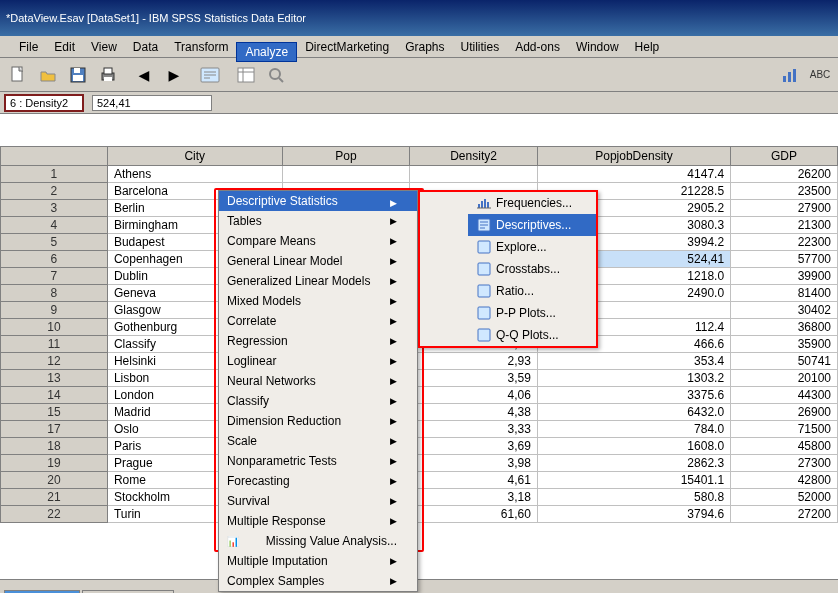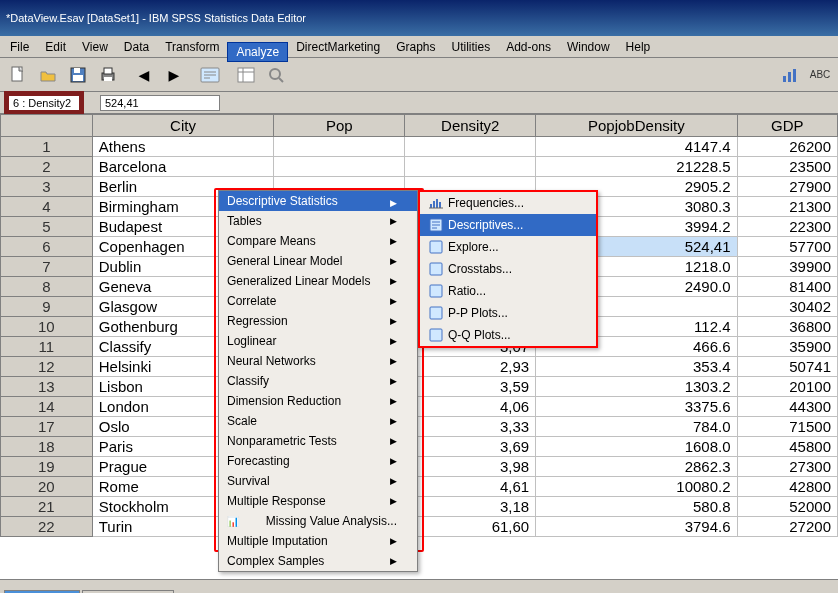--- a/index.html
+++ b/index.html
@@ -16,21 +16,21 @@
       height: 36px;
     }
 
     
     .menu-bar {
       background: #d4d0c8;
       border-bottom: 1px solid #808080;
       display: flex;
       align-items: center;
       height: 22px;
-      padding: 0 2px;
+      padding: 0 11px;
     }
     .menu-item {
       padding: 2px 8px;
       cursor: pointer;
       font-size: 12px;
       color: #000;
     }
     .menu-item:hover, .menu-item.active {
       background: #316ac5;
       color: white;
@@ -69,25 +69,25 @@
     .formula-bar {
       background: #d4d0c8;
       border-bottom: 1px solid #808080;
       display: flex;
       align-items: center;
       height: 22px;
       padding: 2px 4px;
     }
     .cell-ref {
       width: 80px;
-      border: 5px solid #7f1d1d;
+      border: 2px solid #7f1d1d;
       background: white;
       padding: 1px 4px;
       font-size: 11px;
-      margin-right: 16px;
+      margin-right: 8px;
     }
     .formula-value {
       border: 1px solid #808080;
       background: white;
       padding: 1px 4px;
       font-size: 11px;
       width: 120px;
     }
 
     
@@ -100,21 +100,22 @@
     
     .data-grid-container {
       flex: 1;
       overflow: hidden;
       background: white;
       position: relative;
     }
     table.data-table {
       border-collapse: collapse;
       width: 100%;
-      font-size: 15px;
+      font-size: 12px;
+      margin-top: 32px;
     }
     table.data-table th {
       background: #d4d0c8;
       border: 1px solid #808080;
       padding: 2px 6px;
       text-align: center;
       font-weight: normal;
       min-width: 50px;
       white-space: nowrap;
     }
@@ -215,20 +216,21 @@
       pointer-events: none;
     }
     .submenu-item {
       padding: 3px 8px;
       font-size: 12px;
       display: flex;
       align-items: center;
       gap: 4px;
       white-space: nowrap;
       color: #000;
+      margin-left: 48px;
     }
     .submenu-item.highlighted {
       background: #316ac5;
       color: white;
     }
     .submenu-icon {
       width: 16px;
       height: 16px;
       display: flex;
       align-items: center;
@@ -457,20 +459,28 @@
           </tr>
           <tr>
             <td class="row-num">14</td>
             <td class="city-cell">London</td>
             <td></td>
             <td>4,06</td>
             <td>3375.6</td>
             <td>44300</td>
           </tr>
           <tr>
+            <td class="row-num">15</td>
+            <td class="city-cell">Madrid</td>
+            <td></td>
+            <td>4,38</td>
+            <td>6432.0</td>
+            <td>26900</td>
+          </tr>
+          <tr>
             <td class="row-num">17</td>
             <td class="city-cell">Oslo</td>
             <td></td>
             <td>3,33</td>
             <td>784.0</td>
             <td>71500</td>
           </tr>
           <tr>
             <td class="row-num">18</td>
             <td class="city-cell">Paris</td>
@@ -485,21 +495,21 @@
             <td></td>
             <td>3,98</td>
             <td>2862.3</td>
             <td>27300</td>
           </tr>
           <tr>
             <td class="row-num">20</td>
             <td class="city-cell">Rome</td>
             <td></td>
             <td>4,61</td>
-            <td>10080.2</td>
+            <td>15401.1</td>
             <td>42800</td>
           </tr>
           <tr>
             <td class="row-num">21</td>
             <td class="city-cell">Stockholm</td>
             <td></td>
             <td>3,18</td>
             <td>580.8</td>
             <td>52000</td>
           </tr>
@@ -527,20 +537,23 @@
           <span>Tables</span>
         </div>
         <div class="menu-dropdown-item has-submenu">
           <span>Compare Means</span>
         </div>
         <div class="menu-dropdown-item has-submenu">
           <span>General Linear Model</span>
         </div>
         <div class="menu-dropdown-item has-submenu">
           <span>Generalized Linear Models</span>
+        </div>
+        <div class="menu-dropdown-item has-submenu">
+          <span>Mixed Models</span>
         </div>
         <div class="menu-dropdown-item has-submenu">
           <span>Correlate</span>
         </div>
         <div class="menu-dropdown-item has-submenu">
           <span>Regression</span>
         </div>
         <div class="menu-dropdown-item has-submenu">
           <span>Loglinear</span>
         </div>

